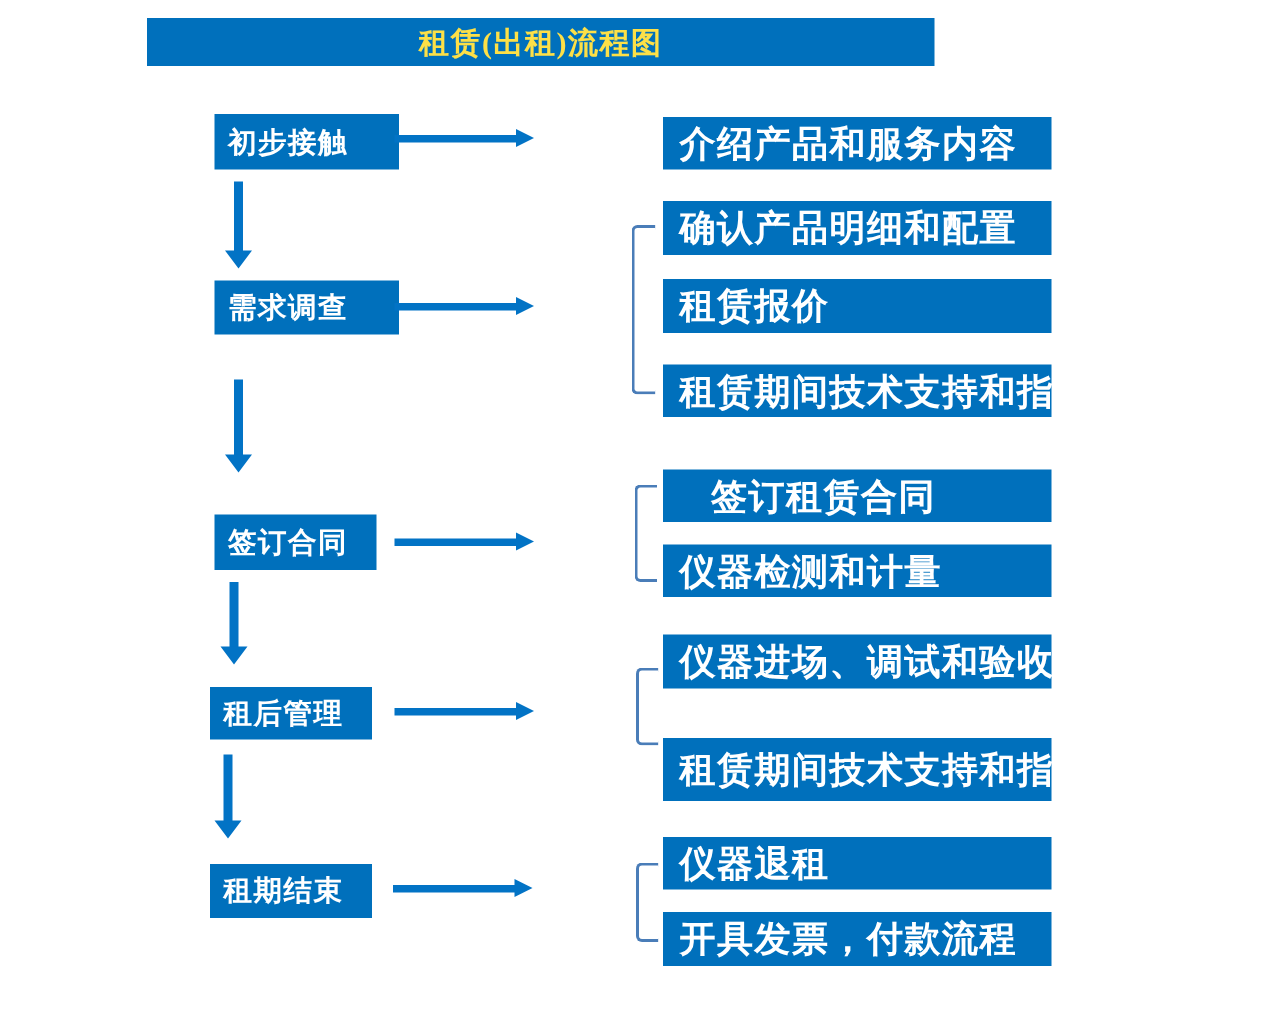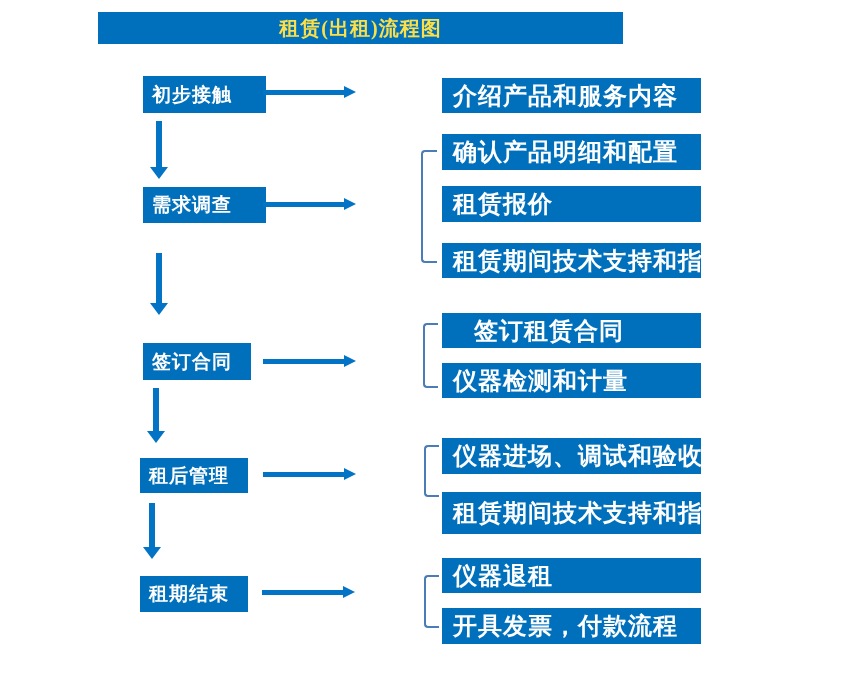--- a/index.html
+++ b/index.html
@@ -29,21 +29,21 @@
   .lb3{left:103px;top:343px;width:108px;height:37px;}
   .lb4{left:100px;top:458px;width:108px;height:35px;}
   .lb5{left:100px;top:576px;width:108px;height:36px;}
 
   .rb1{top:78px;height:35px;}
   .rb2{top:134px;height:36px;}
   .rb3{top:186px;height:36px;}
   .rb4{top:243px;height:35px;}
   .rb5{top:313px;height:35px;padding-left:32px;}
   .rb6{top:363px;height:35px;}
-  .rb7{top:438px;height:36px;}
+  .rb7{top:423px;height:36px;}
   .rb8{top:492px;height:42px;}
   .rb9{top:558px;height:35px;}
   .rb10{top:608px;height:36px;}
 
   
   .harrow{position:absolute;width:93px;height:13px;}
   .harrow .shaft{position:absolute;left:0;top:4px;right:11px;height:5px;background:var(--arrow-blue);}
   .harrow .head{position:absolute;right:0;top:0;width:0;height:0;
     border-top:6.5px solid transparent;border-bottom:6.5px solid transparent;
     border-left:12px solid var(--arrow-blue);}

